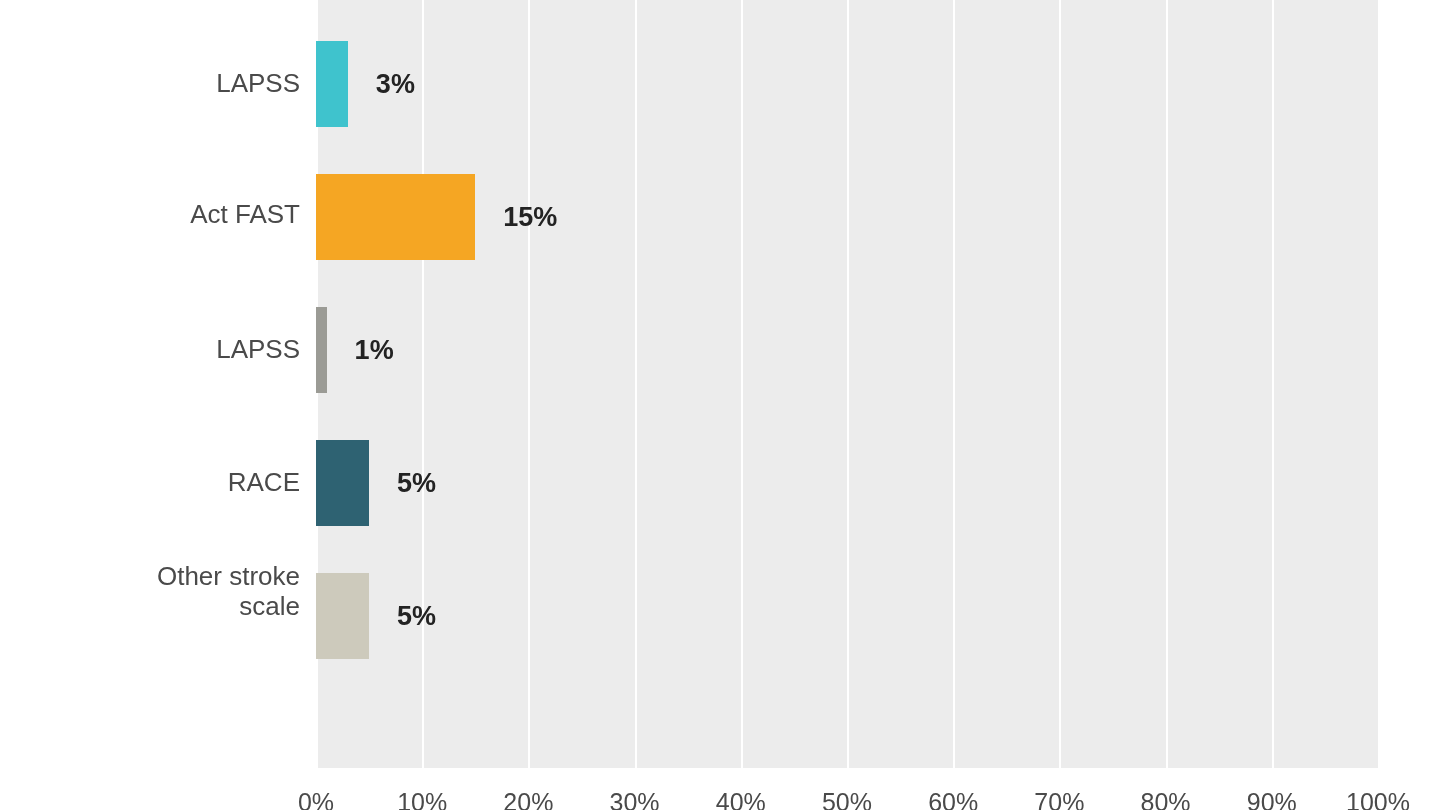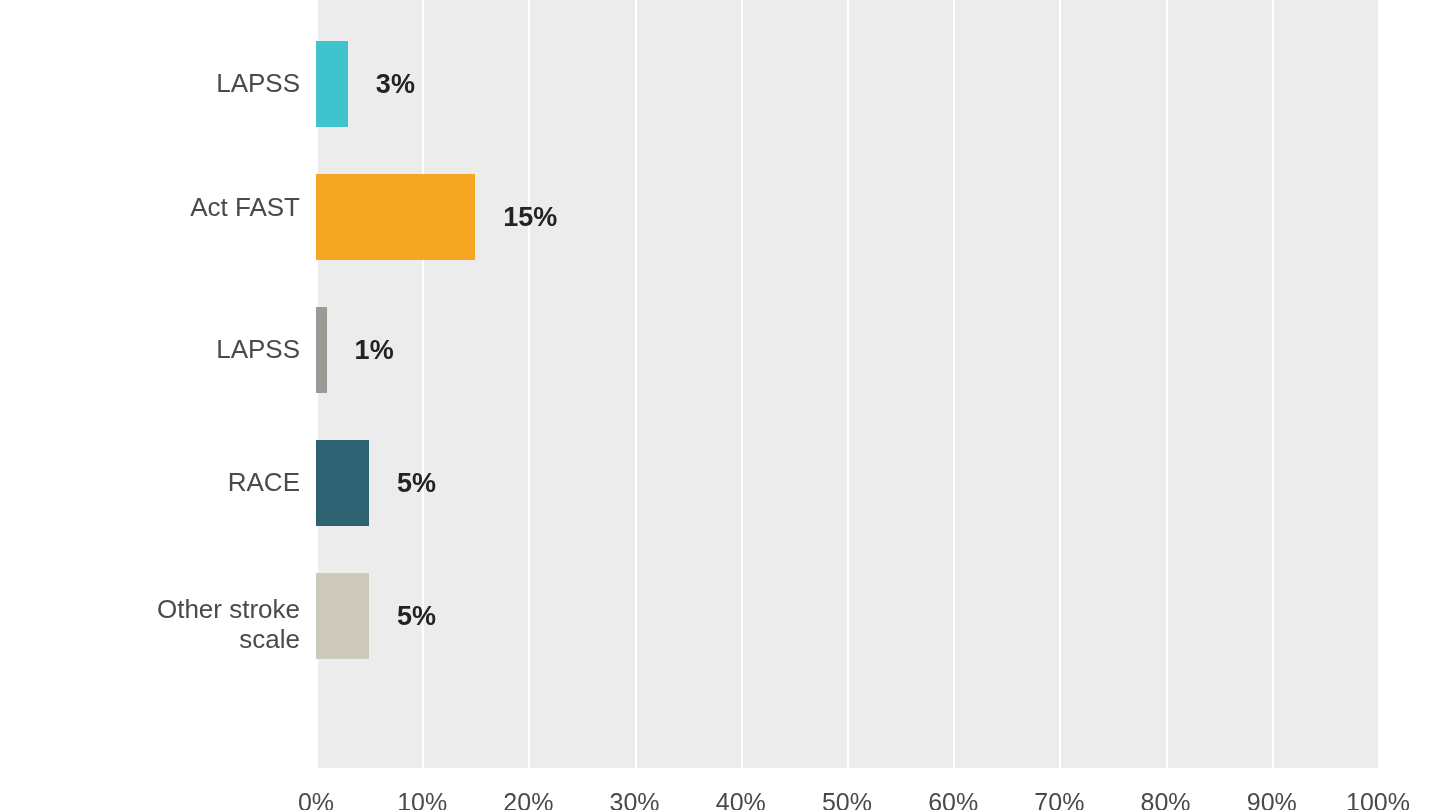--- a/index.html
+++ b/index.html
@@ -129,24 +129,24 @@
         </div>
         <div class="bar-row" style="top: 665px;">
           <div class="bar" style="width: 53.1px; background: rgb(205, 202, 188);"></div>
           <div class="bar-value" style="left: 81.1px;">5%</div>
         </div>
       </div>
   </div>
 
   <div id="cat-labels">
       <div class="cat-label" style="top: 69.05px;">LAPSS</div>
-      <div class="cat-label" style="top: 193px;">Act FAST</div>
+      <div class="cat-label" style="top: 200px;">Act FAST</div>
       <div class="cat-label" style="top: 335.05px;">LAPSS</div>
       <div class="cat-label" style="top: 468.05px;">RACE</div>
-      <div class="cat-label" style="top: 595px;">Other stroke
+      <div class="cat-label" style="top: 562px;">Other stroke
 scale</div>
     </div>
 
   <div id="tick-labels">
       <div class="tick-label" style="left: 316px;">0%</div>
       <div class="tick-label" style="left: 422.2px;">10%</div>
       <div class="tick-label" style="left: 528.4px;">20%</div>
       <div class="tick-label" style="left: 634.6px;">30%</div>
       <div class="tick-label" style="left: 740.8px;">40%</div>
       <div class="tick-label" style="left: 847px;">50%</div>

